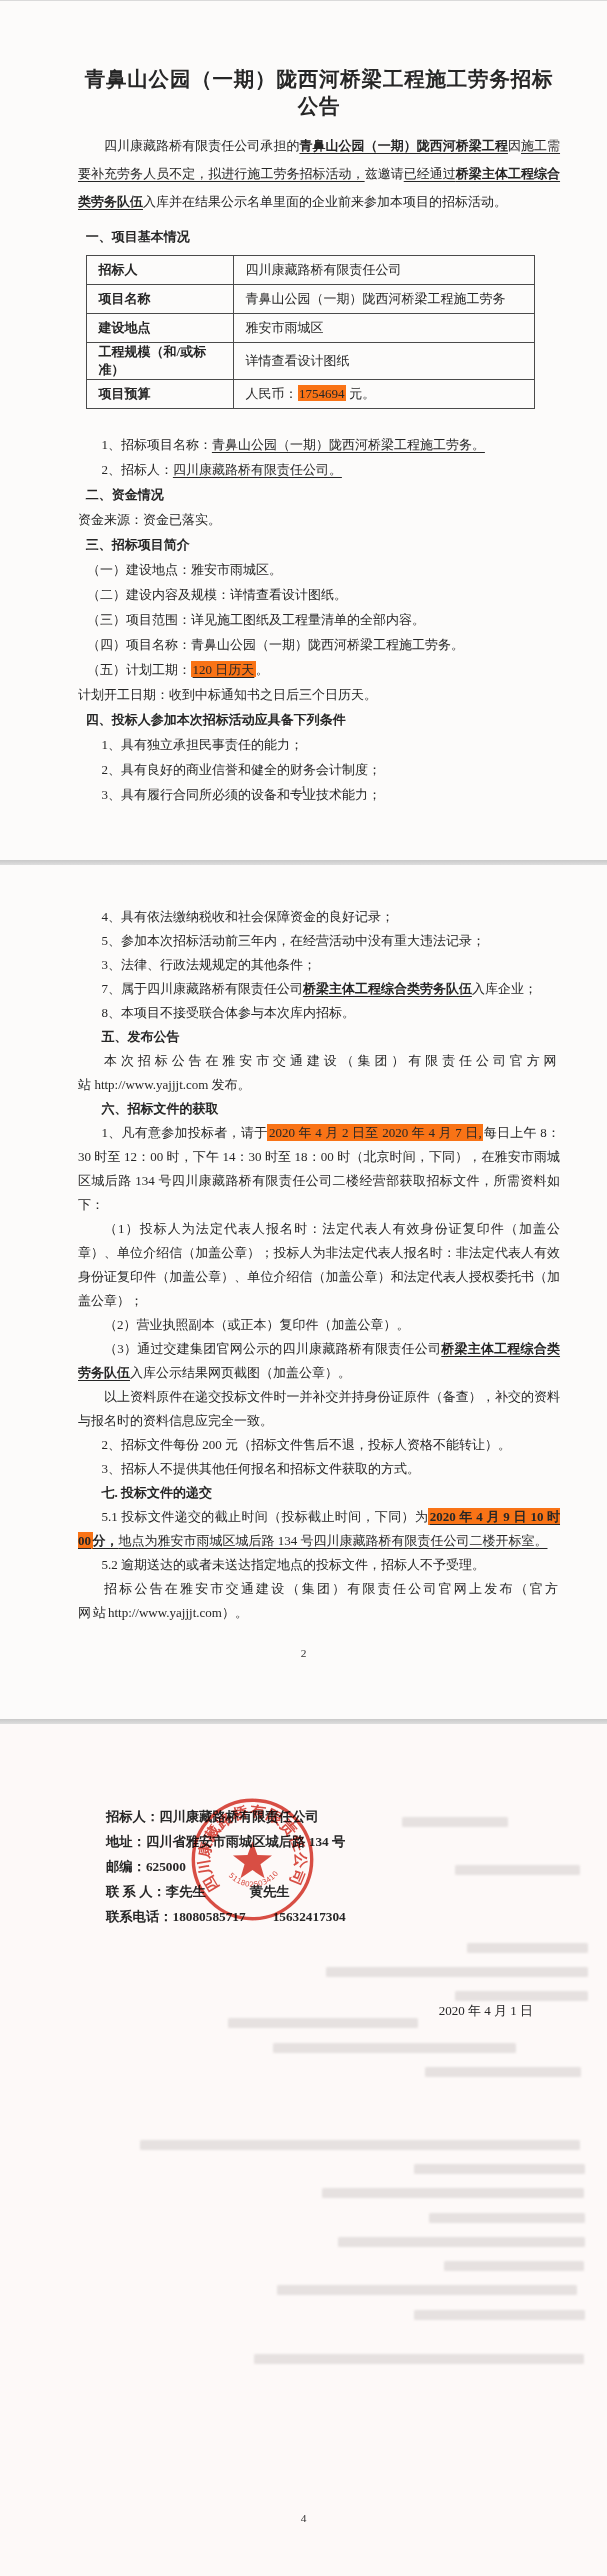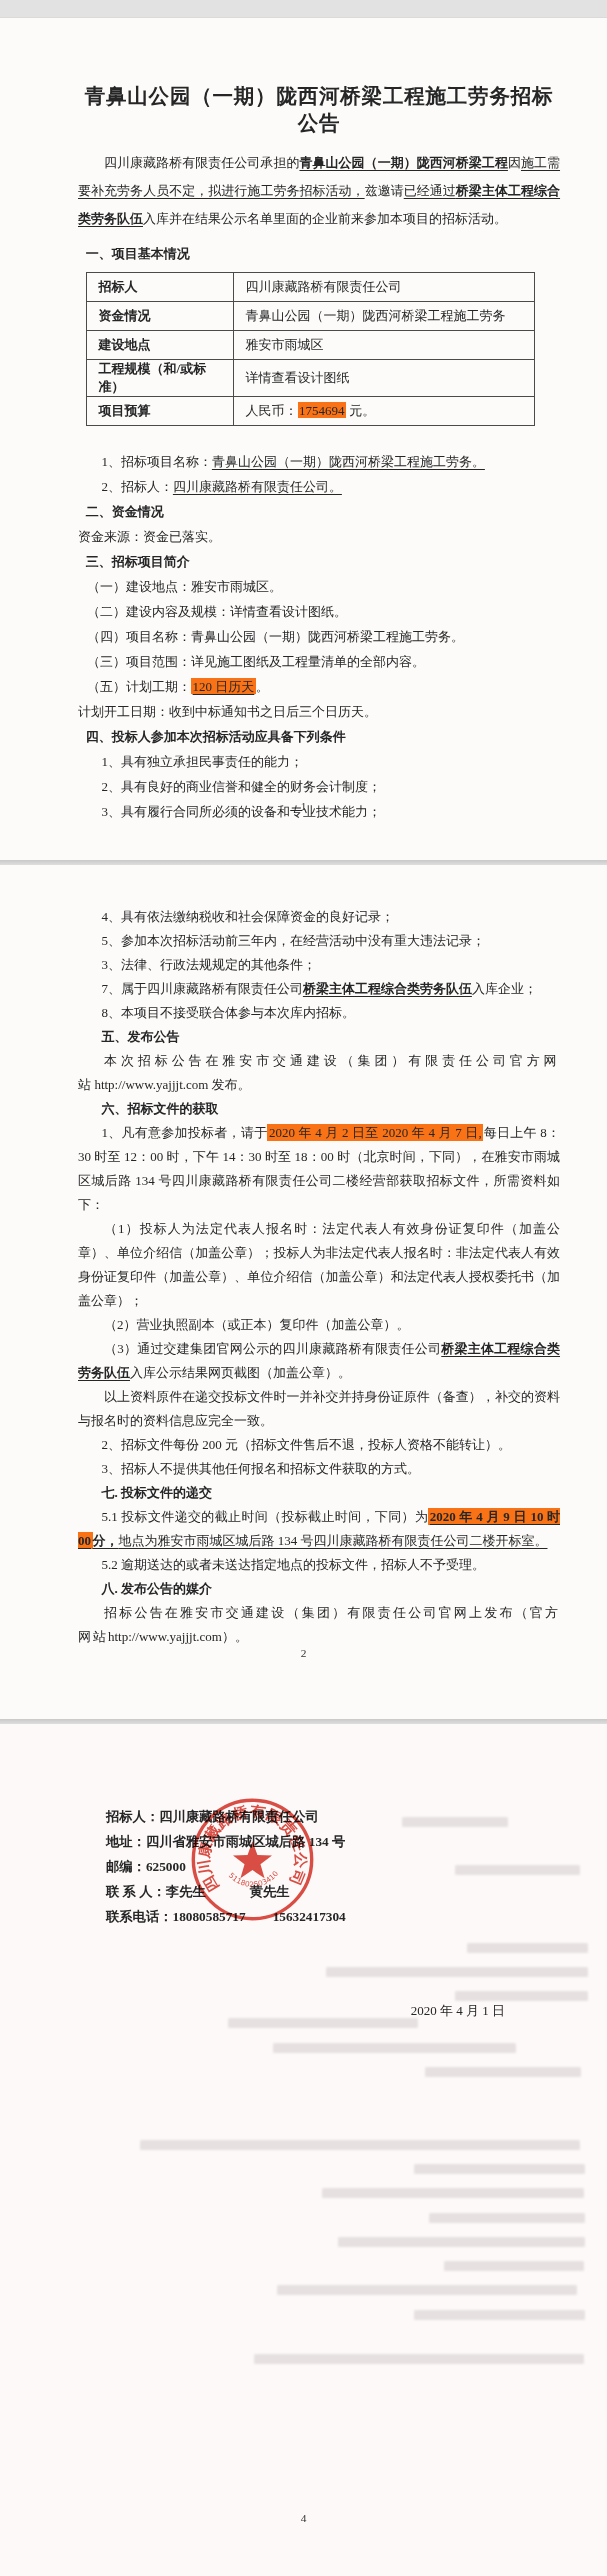--- a/index.html
+++ b/index.html
@@ -1,19 +1,19 @@
 <!DOCTYPE html>
 <html style="font-size:12px"><head>
 <meta charset="utf-8">
 <style>
   html,body{margin:0;padding:0;background:#e9e9e9;}
   .canvas{position:relative;width:607px;height:2576px;overflow:hidden;background:#e2e2e2;
           font-family:"Liberation Serif","DejaVu Serif",serif;color:#262626;}
   .page{position:absolute;left:0;width:607px;background:#fcfbfa;}
-  .page1{top:17px;height:860px;border-top:1.5px solid #dadada;box-sizing:border-box;}
+  .page1{top:0;height:860px;border-top:1.5px solid #dadada;box-sizing:border-box;}
   .gap{position:absolute;left:0;width:607px;height:4.6px;background:linear-gradient(#c9c9c9,#dedede);}
   .g1{top:860px;}
   .g2{top:1719px;}
   .page2{top:865px;height:854px;}
   .page3{top:1724px;height:852px;background:#fdf9f8;}
   .body1,.body2{padding:0 47px 0 78px;font-size:13px;}
   .doc-title{margin:65px 0 12px;text-align:center;font-size:20.5px;font-weight:bold;letter-spacing:0.8px;line-height:27px;}
   p{margin:0;}
   .p1l{line-height:25px;}
   .p2l{line-height:24px;}
@@ -32,21 +32,21 @@
   .t{width:449px;margin:6px 0 0 7.6px;border-collapse:collapse;}
   .t td{border:0.8px solid #4a4a4a;height:28px;padding:0 3px 0 12px;vertical-align:middle;}
   .t td.lab{width:131px;font-weight:bold;}
   .pagenum{position:absolute;left:0;width:100%;text-align:center;font-size:11.4px;color:#333;}
   .pn1{top:782px;}
   .pn2{top:782px;}
   .pn3{top:788px;}
   .contact{position:absolute;left:106px;top:80px;font-weight:bold;line-height:25px;font-size:13.3px;z-index:2;}
   .sp1{display:inline-block;width:44px;}
   .sp2{display:inline-block;width:27px;}
-  .date-line{position:absolute;top:278px;left:0;width:100%;box-sizing:border-box;padding-right:102px;text-align:right;font-size:13px;z-index:2;}
+  .date-line{position:absolute;top:278px;left:0;width:100%;box-sizing:border-box;padding-right:74px;text-align:right;font-size:13px;z-index:2;}
   .seal{position:absolute;left:188px;top:71px;width:129px;height:129px;opacity:.88;mix-blend-mode:multiply;z-index:3;}
   .bt{position:absolute;height:10px;background:#e6e1e0;filter:blur(1.1px);border-radius:1.5px;z-index:1;}
   .ls-wide{letter-spacing:.26em;}
   .ls-mid{letter-spacing:.15em;}
 </style>
 </head>
 <body>
 
 <div class="canvas">
 
@@ -58,21 +58,21 @@
 
       <p class="p1l sec ind06" style="margin-top:7.6px">一、项目基本情况</p>
 
       <table class="t">
         <tbody>
           <tr>
             <td class="lab">招标人</td>
             <td>四川康藏路桥有限责任公司</td>
           </tr>
           <tr>
-            <td class="lab">资金情况</td>
+            <td class="lab">项目名称</td>
             <td>青鼻山公园（一期）陇西河桥梁工程施工劳务</td>
           </tr>
           <tr>
             <td class="lab">建设地点</td>
             <td>雅安市雨城区</td>
           </tr>
           <tr>
             <td class="lab">工程规模（和/或标准）</td>
             <td>详情查看设计图纸</td>
           </tr>
@@ -83,22 +83,22 @@
         </tbody>
       </table>
 
       <p class="p1l ind18 mt14"><span>1、招标项目名称：</span><span class="u">青鼻山公园（一期）陇西河桥梁工程施工劳务。</span></p>
       <p class="p1l ind18"><span>2、招标人：</span><span class="u">四川康藏路桥有限责任公司。</span></p>
       <p class="p1l sec ind06">二、资金情况</p>
       <p class="p1l ind0">资金来源：资金已落实。</p>
       <p class="p1l sec ind06">三、招标项目简介</p>
       <p class="p1l ind07">（一）建设地点：雅安市雨城区。</p>
       <p class="p1l ind07">（二）建设内容及规模：详情查看设计图纸。</p>
+      <p class="p1l ind07">（三）项目范围：详见施工图纸及工程量清单的全部内容。</p>
       <p class="p1l ind07">（四）项目名称：青鼻山公园（一期）陇西河桥梁工程施工劳务。</p>
-      <p class="p1l ind07">（三）项目范围：详见施工图纸及工程量清单的全部内容。</p>
       <p class="p1l ind07"><span>（五）计划工期：</span><span class="u hl">120 日历天</span><span>。</span></p>
       <p class="p1l ind0">计划开工日期：收到中标通知书之日后三个日历天。</p>
       <p class="p1l sec ind06">四、投标人参加本次招标活动应具备下列条件</p>
       <p class="p1l ind18">1、具有独立承担民事责任的能力；</p>
       <p class="p1l ind18">2、具有良好的商业信誉和健全的财务会计制度；</p>
       <p class="p1l ind18">3、具有履行合同所必须的设备和专业技术能力；</p>
     </div>
     <div class="pagenum pn1">1</div>
   </section>
 
@@ -117,21 +117,20 @@
       <p class="p2l ind18 just"><span>1、凡有意参加投标者，请于</span><span class="hl">2020 年 4 月 2 日至 2020 年 4 月 7 日,</span><span>每日上午 8：30 时至 12：00 时，下午 14：30 时至 18：00 时（北京时间，下同），在雅安市雨城区城后路 134 号四川康藏路桥有限责任公司二楼经营部获取招标文件，所需资料如下：</span></p>
       <p class="p2l ind2 just">（1）投标人为法定代表人报名时：法定代表人有效身份证复印件（加盖公章）、单位介绍信（加盖公章）；投标人为非法定代表人报名时：非法定代表人有效身份证复印件（加盖公章）、单位介绍信（加盖公章）和法定代表人授权委托书（加盖公章）；</p>
       <p class="p2l ind2">（2）营业执照副本（或正本）复印件（加盖公章）。</p>
       <p class="p2l ind2 just"><span>（3）通过交建集团官网公示的四川康藏路桥有限责任公司</span><span class="b u">桥梁主体工程综合类劳务队伍</span><span>入库公示结果网页截图（加盖公章）。</span></p>
       <p class="p2l ind2 just">以上资料原件在递交投标文件时一并补交并持身份证原件（备查），补交的资料与报名时的资料信息应完全一致。</p>
       <p class="p2l ind18">2、招标文件每份 200 元（招标文件售后不退，投标人资格不能转让）。</p>
       <p class="p2l ind18">3、招标人不提供其他任何报名和招标文件获取的方式。</p>
       <p class="p2l sec ind18">七. 投标文件的递交</p>
       <p class="p2l ind18 just"><span>5.1 投标文件递交的截止时间（投标截止时间，下同）为</span><span class="b u hl">2020 年 4 月 9 日 10 时 00</span><span class="b u">分，</span><span class="u">地点为雅安市雨城区城后路 134 号四川康藏路桥有限责任公司二楼开标室。</span></p>
       <p class="p2l ind18">5.2 逾期送达的或者未送达指定地点的投标文件，招标人不予受理。</p>
-      <p class="p2l sec ind18">八. 发布公告的媒介</p>
       <p class="p2l ind2 just"><span class="ls-mid">招标公告在雅安市交通建设（集团）有限责任公司官网上发布（官方网站</span><span>http://www.yajjjt.com）。</span></p>
     </div>
     <div class="pagenum pn2">2</div>
   </section>
 
   <div class="gap g2"></div>
 
   <section class="page page3">
 
     <div class="bt" style="top:93px;left:402px;width:106px"></div>

